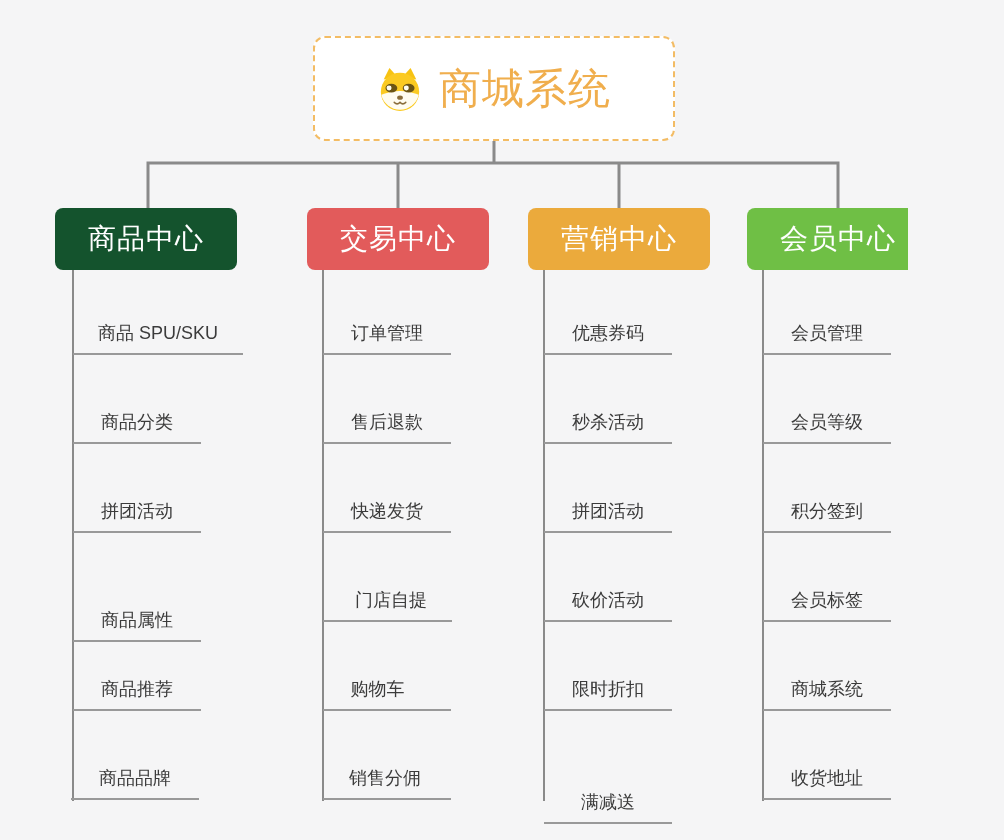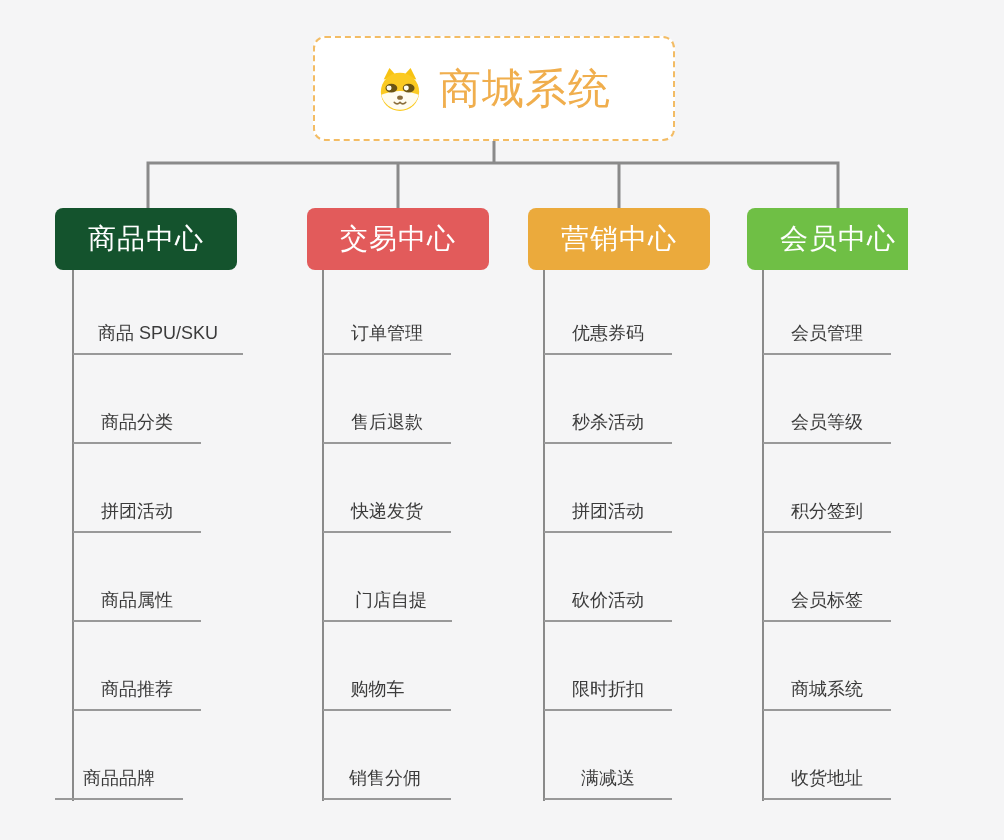--- a/index.html
+++ b/index.html
@@ -97,35 +97,35 @@
     <span>营销中心</span>
   </div>
   <div class="branch" style="left: 747px; background: rgb(111, 191, 69);">
     <span>会员中心</span>
   </div>
 
   <div id="leaves">
       <div class="leaf" style="left: 73px; top: 309px;">商品 SPU/SKU</div>
       <div class="leaf" style="left: 73px; top: 398px;">商品分类</div>
       <div class="leaf" style="left: 73px; top: 487px;">拼团活动</div>
-      <div class="leaf" style="left: 73px; top: 576px;">商品属性</div>
+      <div class="leaf" style="left: 73px; top: 596px;">商品属性</div>
       <div class="leaf" style="left: 73px; top: 665px;">商品推荐</div>
-      <div class="leaf" style="left: 55px; top: 754px;">商品品牌</div>
+      <div class="leaf" style="left: 71px; top: 754px;">商品品牌</div>
       <div class="leaf" style="left: 323px; top: 309px;">订单管理</div>
       <div class="leaf" style="left: 323px; top: 398px;">售后退款</div>
       <div class="leaf" style="left: 323px; top: 487px;">快递发货</div>
       <div class="leaf" style="left: 323px; top: 576px; padding-left: 32px;">门店自提</div>
       <div class="leaf" style="left: 323px; top: 665px; padding-left: 6px;">购物车</div>
       <div class="leaf" style="left: 323px; top: 754px; padding-left: 21px;">销售分佣</div>
       <div class="leaf" style="left: 544px; top: 309px;">优惠券码</div>
       <div class="leaf" style="left: 544px; top: 398px;">秒杀活动</div>
       <div class="leaf" style="left: 544px; top: 487px;">拼团活动</div>
       <div class="leaf" style="left: 544px; top: 576px;">砍价活动</div>
       <div class="leaf" style="left: 544px; top: 665px;">限时折扣</div>
-      <div class="leaf" style="left: 544px; top: 754px;">满减送</div>
+      <div class="leaf" style="left: 544px; top: 778px;">满减送</div>
       <div class="leaf" style="left: 763px; top: 309px;">会员管理</div>
       <div class="leaf" style="left: 763px; top: 398px;">会员等级</div>
       <div class="leaf" style="left: 763px; top: 487px;">积分签到</div>
       <div class="leaf" style="left: 763px; top: 576px;">会员标签</div>
       <div class="leaf" style="left: 763px; top: 665px;">商城系统</div>
       <div class="leaf" style="left: 763px; top: 754px;">收货地址</div>
     </div>
 
 </div>
 

